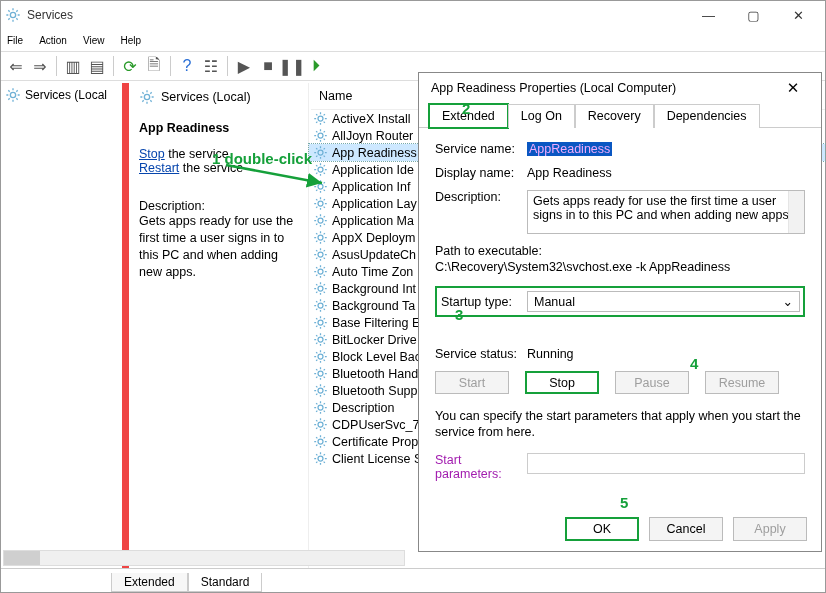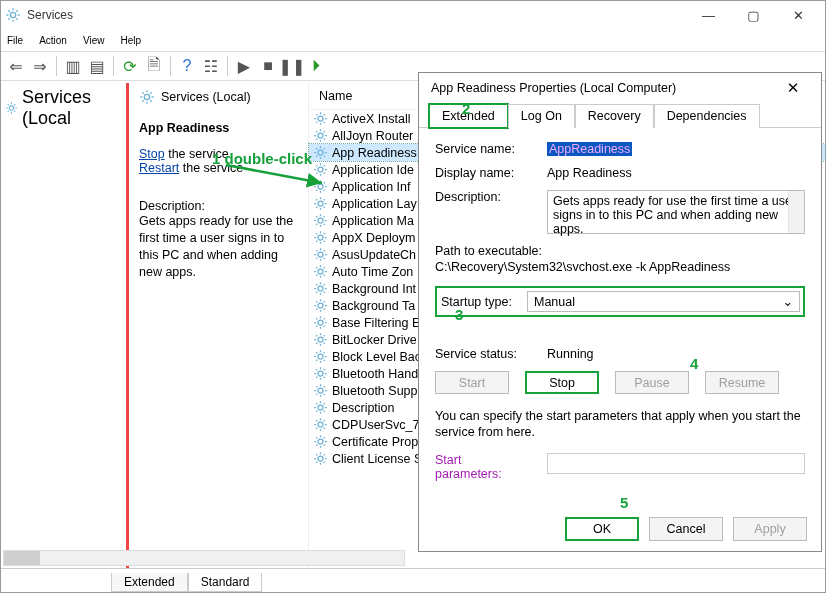--- a/index.html
+++ b/index.html
@@ -7,21 +7,21 @@
   .window { width:826px; height:593px; border:1px solid #999; background:#fff; position:relative;}
   .titlebar { height:28px; display:flex; align-items:center; padding:0 4px; font-size:12px; color:#333;justify-content:center;}
   .titlebar .gear { width:16px; height:16px; margin-right:6px; display:inline-block; }
   .sysbtns { margin-left:auto; display:flex;}
   .sysbtns div { width:45px; height:28px; display:flex;align-items:center;justify-content:center;font-size:13px;color:#333;}
   .menubar { height:22px; display:flex; padding:0 6px; font-size:10px; gap:16px; align-items:center;}
   .toolbar { height:30px; border-top:1px solid #ddd; border-bottom:1px solid #ddd; display:flex; align-items:center; padding:0 4px; gap:2px;}
   .tbtn { width:22px; height:22px; display:flex;align-items:center;justify-content:center; color:#555;}
   .tsep { width:1px; height:20px; background:#ccc; margin:0 3px;}
   .body { position:absolute; top:82px; left:0; right:0; bottom:24px; display:flex;}
-  .leftpane { width:128px; border-right:3px solid #ef4444; background:#fff; font-size:18px; padding:4px; }
+  .leftpane { width:128px; border-right:7px solid #ef4444; background:#fff; font-size:12px; padding:4px; }
   .leftpane .hdr { display:flex; align-items:center; gap:4px; background:#fff;}
   .midpane { flex:1; display:flex; min-width:0;}
   .detailcol { width:180px; border-right:1px solid #eee; padding:0 8px 0 10px; font-size:12.5px;}
   .detailcol .phdr { background:#fff; padding:6px 2px 6px 0; display:flex;align-items:center;gap:6px;font-size:12.5px;}
   .svcname { font-weight:600; margin:10px 0 12px 0;}
   .lnk { color:#0645ad; text-decoration:underline; cursor:pointer;}
   .listcol { flex:1; min-width:0;}
   .listhdr { font-size:12.5px; padding:6px 8px; border-bottom:1px solid #eee; margin-left:2px;}
   .svcrow { display:flex; align-items:center; gap:4px; font-size:12.5px; padding:1px 4px; white-space:nowrap; overflow:hidden;}
   .svcrow.sel { background:#cde8ff; outline:1px dotted #7aa;}
@@ -38,21 +38,21 @@
   .svcrow svg.gear{width:15px;height:15px;}
 
   
   .dlg { position:absolute; top:72px; left:418px; width:404px; height:480px; background:#fff; border:1px solid #888; z-index:10; font-size:12.5px;}
   .dlgtitle { height:30px; display:flex;align-items:center; padding:0 8px 0 12px; font-size:12.5px;}
   .dlgclose { margin-left:auto; width:40px; text-align:center; font-size:15px;}
   .tabsrow { display:flex; padding:0 10px; border-bottom:1px solid #ccc; gap:0;}
   .dlgtab { border:1px solid #ccc; border-bottom:none; padding:4px 12px; font-size:12.5px; background:#fff; position:relative; top:1px;}
   .dlgtab.active { border-bottom:1px solid #fff;}
   .dlgbody { padding:14px 16px 10px 16px;}
-  .row { display:flex; margin-bottom:10px; align-items:flex-start;gap:20px;}
+  .row { display:flex; margin-bottom:10px; align-items:flex-start;}
   .lbl { width:92px; flex:none;}
   .val { flex:1;}
   .selname { background:#0a57c2; color:#f0abfc; padding:0 2px;}
   .descbox { flex:1; border:1px solid #bbb; height:44px; padding:3px 5px; font-size:12.5px; position:relative;}
   .descbox .sbar { position:absolute; right:0; top:0; bottom:0; width:16px; background:#f2f2f2; border-left:1px solid #e5e5e5;}
   .startuprow { border:2px solid #15a03a; padding:3px 3px 3px 4px; display:flex; align-items:center;}
   .startuprow .lbl{width:86px;}
   .selectbox { flex:1; border:1px solid #bbb; height:21px; display:flex; align-items:center; padding:0 6px; justify-content:space-between;}
   .btnrow { display:flex; gap:16px; margin:10px 0 14px 0;}
   .btn { width:74px; height:23px; border:1px solid #bbb; background:#f4f4f4; font-size:12.5px; display:flex;align-items:center;justify-content:center;}

